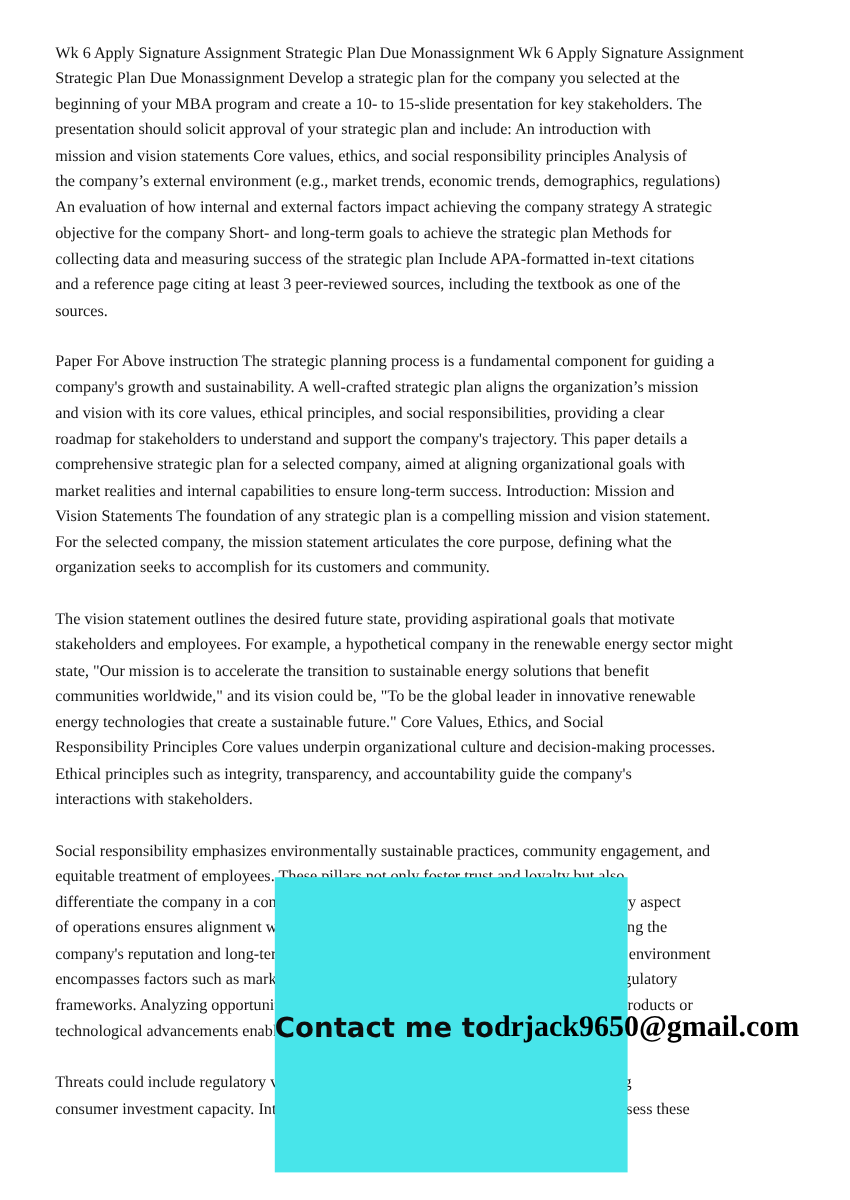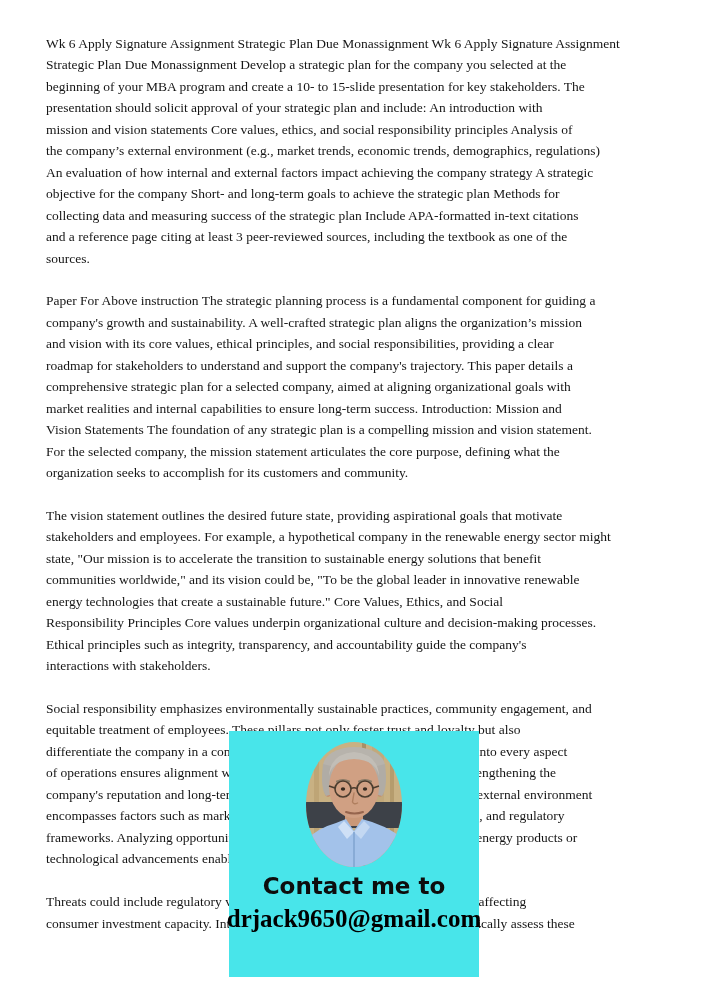--- a/index.html
+++ b/index.html
@@ -18,24 +18,24 @@
     line-height: 21.45px;
     color: #151515;
   }
   .para {
     margin: 0 0 21.45px 0;
     white-space: pre;
   }
   .overlay {
     position: absolute;
     left: 229px; top: 731px;
-    width: 250px; height: 246px;
+    width: 294px; height: 246px;
     background: #48e5ea;
     display: flex;
-    flex-direction: column;
+    flex-direction: row;
     align-items: center;
     box-sizing: border-box;
   }
   .portrait {
     margin-top: 11px;
     width: 96px; height: 125px;
     display: block;
   }
   .contact-line {
     font-family: "DejaVu Sans", sans-serif;

